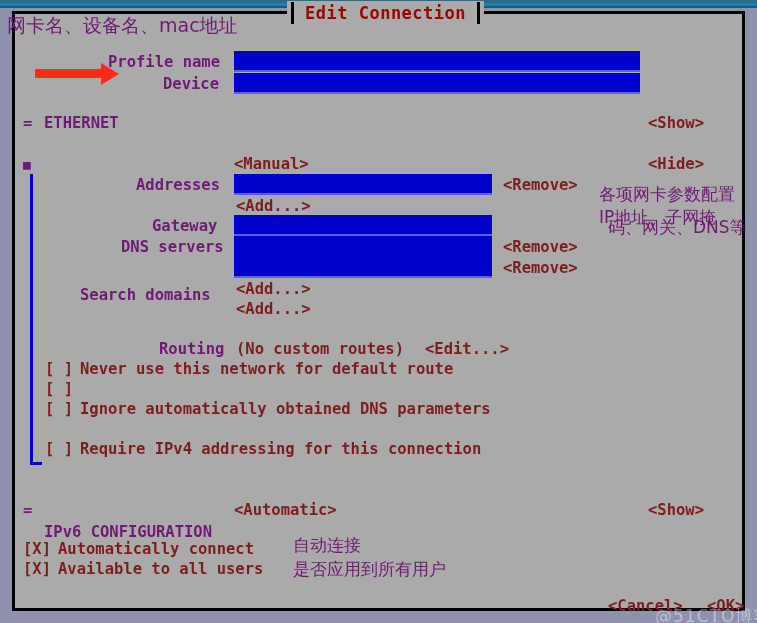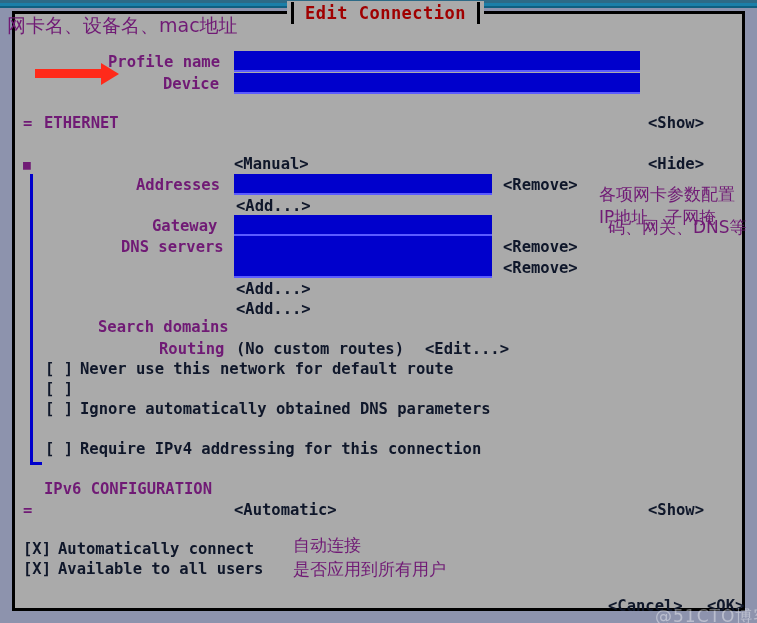--- a/index.html
+++ b/index.html
@@ -78,21 +78,21 @@
   
   .t {
     position: absolute;
     white-space: pre;
     font-size: 15.5px;
     line-height: 19px;
     font-weight: bold;
     letter-spacing: 0px;
   }
   .blue   { color: #701a75; }
-  .black  { color: #0f172a; }
+  .black  { color: #7f1d1d; }
 
   
   .cn {
     font-family: "DejaVu Sans", "Liberation Sans", sans-serif;
     font-weight: normal;
     color: #701a75;
     font-size: 17px;
     line-height: 21px;
     white-space: pre;
     position: absolute;
@@ -205,21 +205,21 @@
     </div>
     <div class="t black" style="left:488px; top:224px;">&lt;Remove&gt;</div>
 
     <div class="field underlined" style="left:219px; top:243px; width:258px; height:21px; padding:1px 2px;">
       <span>8.8.8.8</span>
     </div>
     <div class="t black" style="left:488px; top:245px;">&lt;Remove&gt;</div>
 
     <div class="t black" style="left:221px; top:266px;">&lt;Add...&gt;</div>
 
-    <div class="t blue" style="left:65px; top:304px;margin-left:18px;">Search domains</div>
+    <div class="t blue" style="left:65px; top:272px;">Search domains</div>
     <div class="t black" style="left:221px; top:286px;">&lt;Add...&gt;</div>
 
     <div class="t blue" style="left:144px; top:326px;">Routing</div>
     <div class="t black" style="left:221px; top:326px;">(No custom routes)</div>
     <div class="t black" style="left:410px; top:326px;">&lt;Edit...&gt;</div>
 
     <div class="t black" style="left:30px; top:346px;">[ ]</div>
     <div class="t black" style="left:65px; top:346px;">Never use this network for default route</div>
 
     <div class="t black" style="left:30px; top:366px;">[ ]</div>
@@ -228,21 +228,21 @@
     <div class="t black" style="left:65px; top:386px;">Ignore automatically obtained DNS parameters</div>
 
     <div class="t black" style="left:30px; top:426px;">[ ]</div>
     <div class="t black" style="left:65px; top:426px;">Require IPv4 addressing for this connection</div>
 
     <div class="cn" style="left:584px; top:170px;">各项网卡参数配置</div>
     <div class="cn" style="left:584px; top:193px;">IP地址、子网掩</div>
     <div class="cn" style="left:584px; top:203px;margin-left:9px;">码、网关、DNS等</div>
 
     <div class="t blue" style="left:8px; top:487px;">=</div>
-    <div class="t blue" style="left:29px; top:466px;text-align:center;">IPv6 CONFIGURATION</div>
+    <div class="t blue" style="left:29px; top:509px;text-align:center;">IPv6 CONFIGURATION</div>
     <div class="t black" style="left:219px; top:487px;">&lt;Automatic&gt;</div>
     <div class="t black" style="left:633px; top:487px;">&lt;Show&gt;</div>
 
     <div class="t black" style="left:8px; top:526px;">[X]</div>
     <div class="t black" style="left:43px; top:526px;">Automatically connect</div>
 
     <div class="t black" style="left:8px; top:546px;">[X]</div>
     <div class="t black" style="left:43px; top:546px;">Available to all users</div>
 
     <div class="cn" style="left:278px; top:521px;">自动连接</div>

